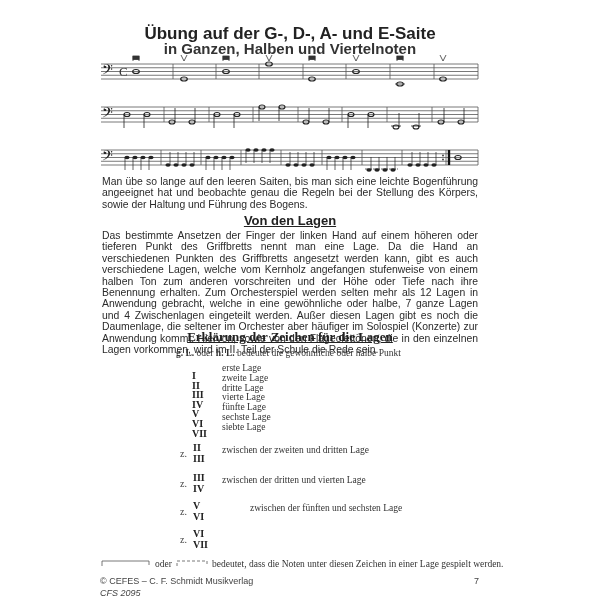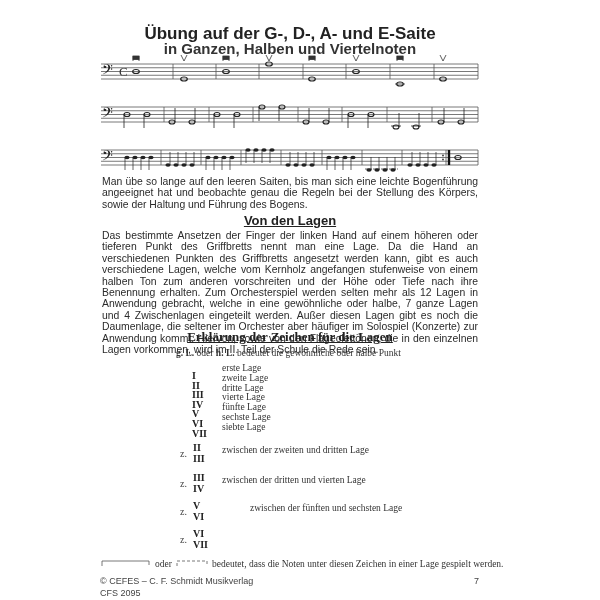--- a/index.html
+++ b/index.html
@@ -295,14 +295,14 @@
     <path d="M2 10 L2 5 L49 5 L49 9"></path>
   </g>
   <g stroke="#555" stroke-width="0.8" fill="none">
     <path d="M77 10 L77 5 L107 5 L107 9" stroke-dasharray="3 2"></path>
   </g>
 </svg>
 <span class="abs serif legend-row" style="left:155px; top:559px; font-size:9.5px;">oder</span>
 <span class="abs serif legend-row" style="left:212px; top:559px; font-size:9.5px; white-space:nowrap;">bedeutet, dass die Noten unter diesen Zeichen in einer Lage gespielt werden.</span>
 
 <div class="abs sans footer" style="left:100px; top:576px;">© CEFES – C. F. Schmidt Musikverlag</div>
-<div class="abs sans footer" style="left:100px; top:588px;">CFS 2095</div>
+<div class="abs sans footer" style="left:100px; top:588px;font-style:italic;">CFS 2095</div>
 <div class="abs sans footer" style="left:474px; top:576px;">7</div>
 
 </body></html>

